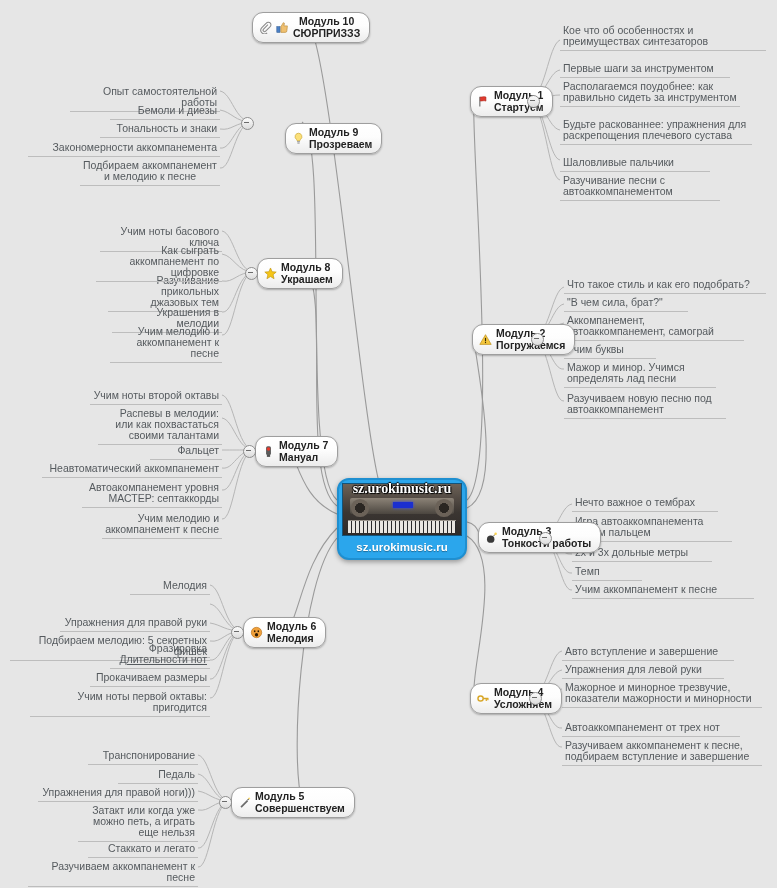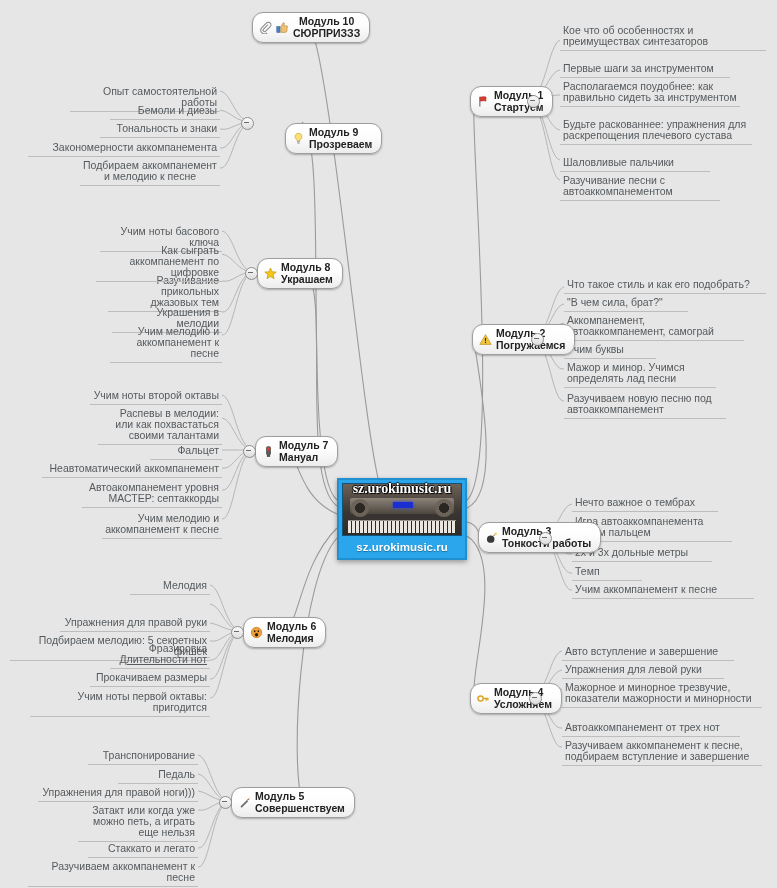--- a/index.html
+++ b/index.html
@@ -13,21 +13,21 @@
   #canvas{position:absolute;left:0;top:0;width:777px;height:888px;}
   svg#links{position:absolute;left:0;top:0;width:777px;height:888px;pointer-events:none;}
 
   
   .central{
     position:absolute;
     left:337px;top:478px;
     width:130px;height:82px;
     background:#2ba6ec;
     border:2px solid #1f8fd0;
-    border-radius:0;
+    border-radius:12px;
     box-shadow:0 2px 5px rgba(0,0,0,.35);
     box-sizing:border-box;
     padding:3px;
     z-index:20;
   }
   .central .photo{
     position:relative;
     width:100%;height:53px;
     background:
       linear-gradient(180deg,#6d6257 0%,#534b44 28%,#3b3632 55%,#2e2b28 100%);

